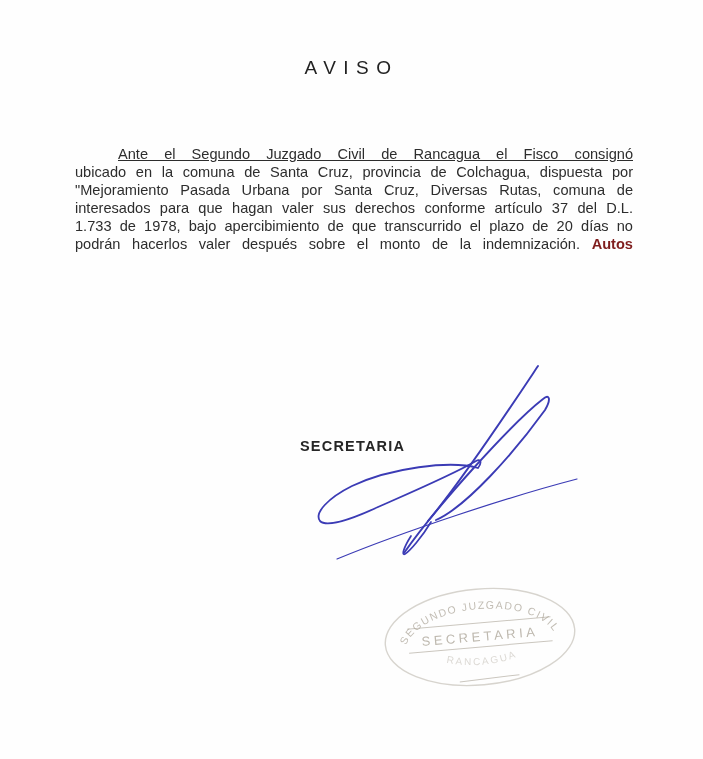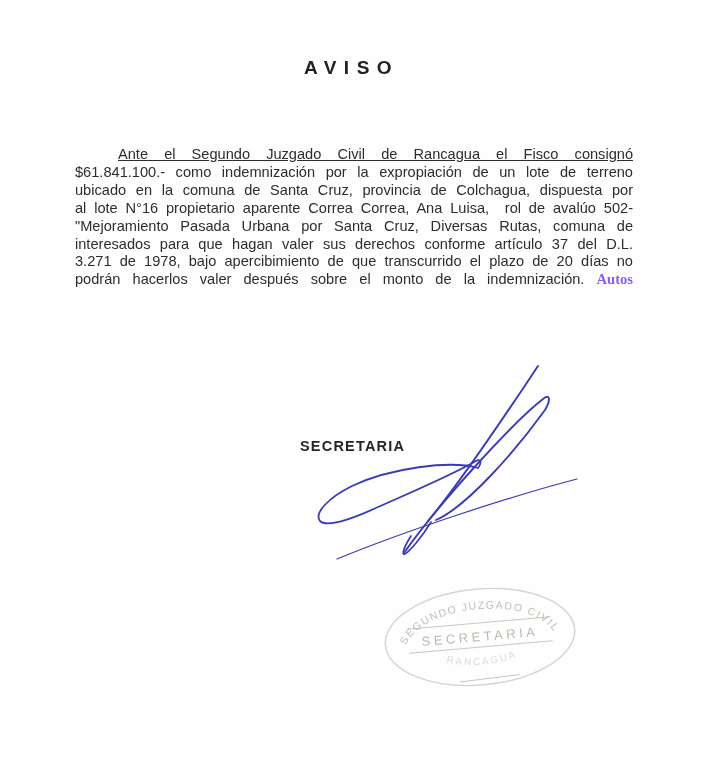--- a/index.html
+++ b/index.html
@@ -13,40 +13,40 @@
     color: #2d2d2d;
   }
   .title {
     position: absolute;
     top: 57px;
     left: 0;
     width: 100%;
     margin: 0;
     text-align: center;
     font-size: 19px;
-    font-weight: 700;
+    font-weight: 400;
     letter-spacing: 7.5px;
     color: #222222;
   }
   .notice-body {
     position: absolute;
     top: 146px;
     left: 75px;
     width: 558px;
   }
   .line {
     font-size: 14.6px;
     line-height: 17.9px;
     text-align: justify;
     text-align-last: justify;
     white-space: normal;
   }
   .line.indent { text-indent: 43px; text-decoration: underline; }
   .line.last { text-align-last: left; }
-  .line strong { font-weight: 700; color: #8b5cf6; font-family: Liberation Serif, serif; }
+  .line strong { font-weight: 700; color: #7f1d1d; }
   .secretaria-label {
     position: absolute;
     top: 438px;
     left: 300px;
     font-size: 14.5px;
     font-weight: 700;
     letter-spacing: 1.2px;
     color: #262626;
   }
   .signature-svg {
@@ -79,26 +79,24 @@
 </style>
 </head>
 <body>
 
 <div class="page">
 
   <h1 class="title">AVISO</h1>
 
   <div class="notice-body">
       <div class="line indent"><span>Ante el Segundo Juzgado Civil de Rancagua el Fisco consignó</span></div>
-      <div class="line"><span>$61.841.100.- como indemnización por la expropiación de un lote de terreno</span></div>
       <div class="line"><span>ubicado en la comuna de Santa Cruz, provincia de Colchagua, dispuesta por</span></div>
-      <div class="line"><span>al lote N°16 propietario aparente Correa Correa, Ana Luisa,&nbsp; rol de avalúo 502-</span></div>
       <div class="line"><span>"Mejoramiento Pasada Urbana por Santa Cruz, Diversas Rutas, comuna de</span></div>
       <div class="line"><span>interesados para que hagan valer sus derechos conforme artículo 37 del D.L.</span></div>
-      <div class="line"><span>3.271 de 1978, bajo apercibimiento de que transcurrido el plazo de 20 días no</span></div>
+      <div class="line"><span>1.733 de 1978, bajo apercibimiento de que transcurrido el plazo de 20 días no</span></div>
       <div class="line"><span>podrán hacerlos valer después sobre el monto de la indemnización. </span><strong>Autos</strong></div>
     </div>
 
   <div class="secretaria-label">SECRETARIA</div>
 
   <svg class="signature-svg" viewBox="0 0 290 225" aria-hidden="true">
     <g>
       <path stroke-width="1.9" d="M238,11 C216,44 162,126 128,166" stroke="#3b3bb5"></path>
       <path stroke-width="1.9" d="M104,198 C136,152 212,68 243,44 C250,38 251,45 245,55 C214,98 166,152 136,165" stroke="#3b3bb5"></path>
       <path stroke-width="1.8" d="M178,113 C150,105 90,113 52,131 C28,143 14,158 20,166 C26,172 48,166 78,152 C112,137 154,119 176,106 C181,103 182,108 178,113" stroke="#3b3bb5"></path>

